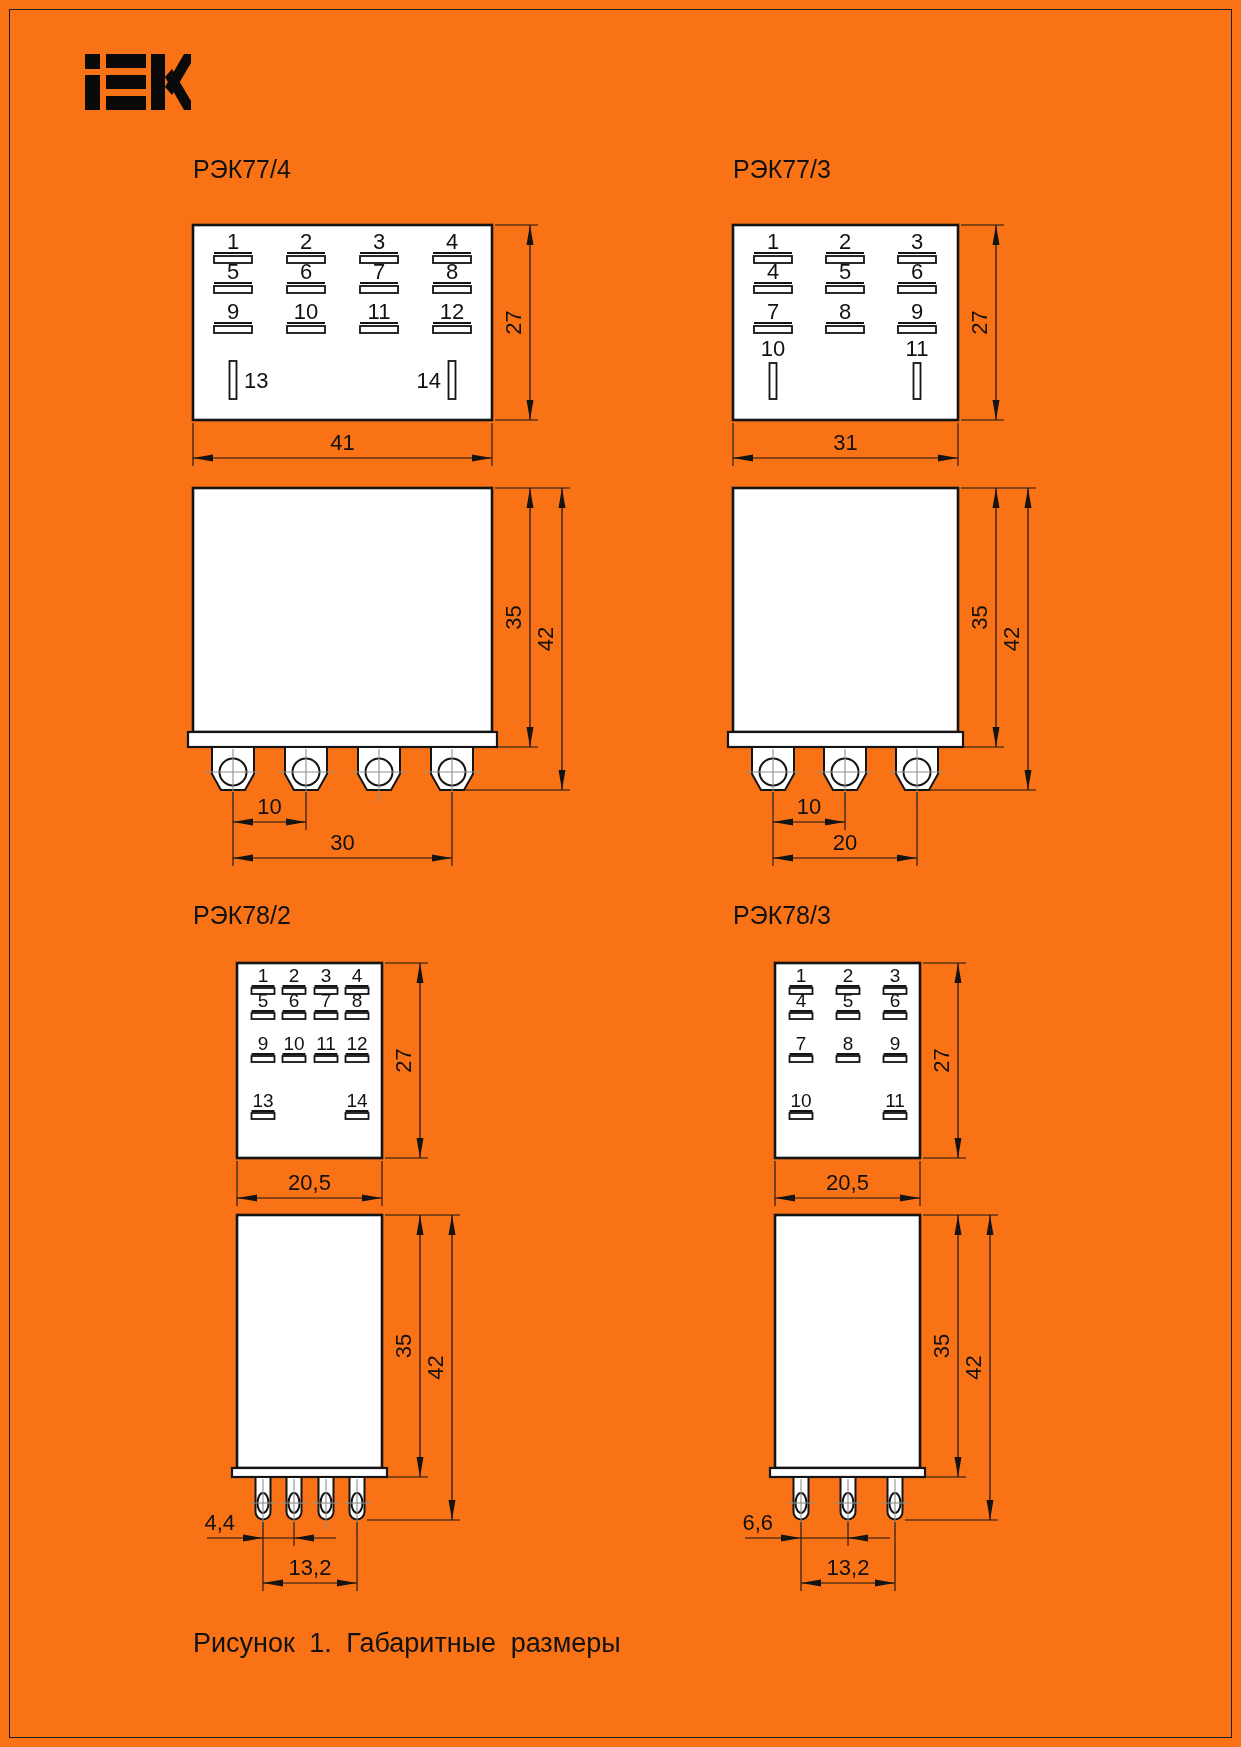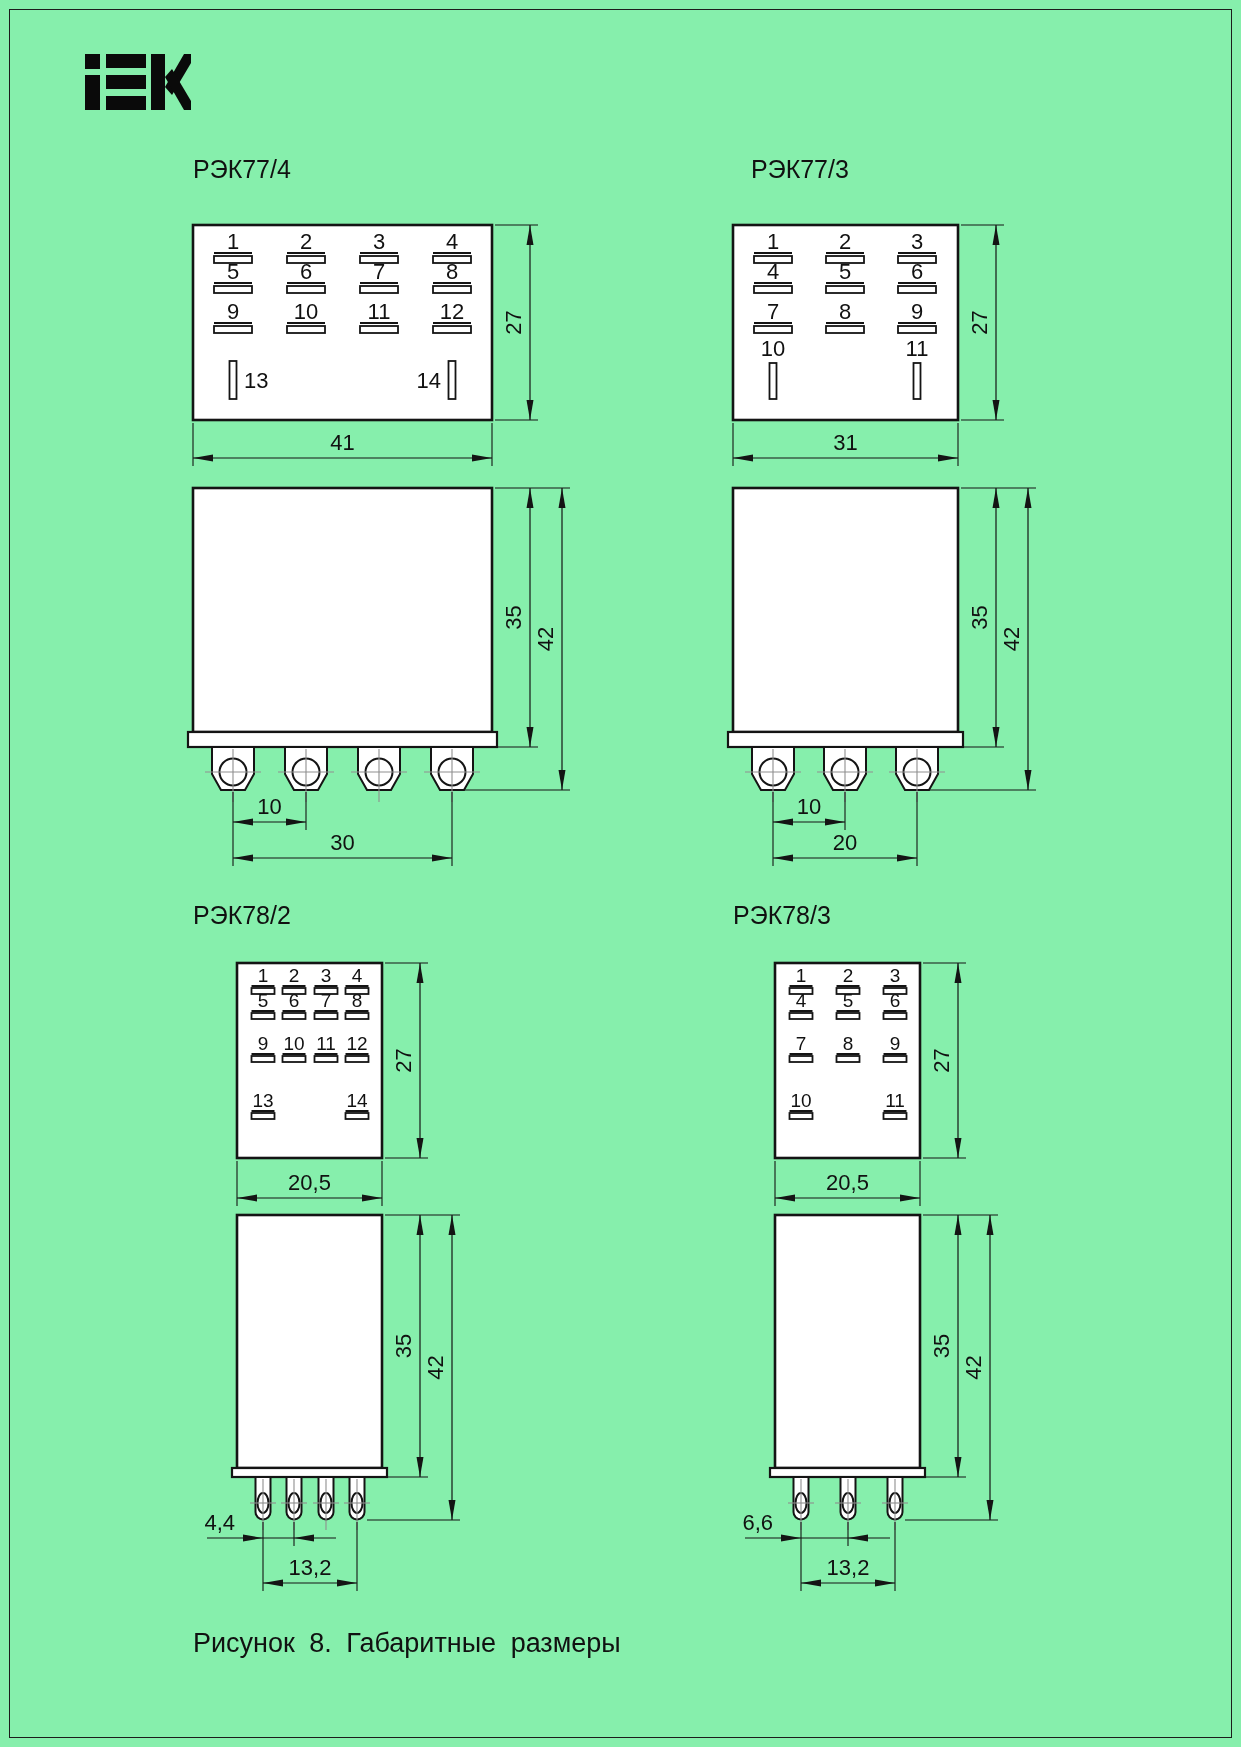--- a/index.html
+++ b/index.html
@@ -1,16 +1,16 @@
 <!DOCTYPE html>
 <html><head>
 <meta charset="utf-8">
 <style>
   html,body{margin:0;padding:0;background:#ffffff;}
-  #page{position:relative;width:1241px;height:1747px;background:#86efac;
+  #page{position:relative;width:1241px;height:1747px;background:#f97316;
         font-family:"Liberation Sans","DejaVu Sans",sans-serif;color:#111;overflow:hidden;}
   #page-border{position:absolute;left:9px;top:9px;right:9px;bottom:9px;
                border:1.5px solid #1c1c1c;pointer-events:none;}
   .logo{position:absolute;left:85px;top:54px;width:106px;height:56px;}
   .logo *{fill:#0a0a0a;}
   .dtitle{position:absolute;font-size:25px;color:#111;white-space:nowrap;}
   #caption{position:absolute;left:193px;top:1628px;font-size:27px;word-spacing:7px;color:#111;white-space:nowrap;}
   #canvas{position:absolute;left:0;top:0;}
   text{font-family:"Liberation Sans","DejaVu Sans",sans-serif;fill:#111;}
 </style>
@@ -25,21 +25,21 @@
     <rect x="0" y="21" width="15" height="35"></rect>
     <rect x="21" y="0" width="40" height="14"></rect>
     <rect x="21" y="21" width="40" height="14"></rect>
     <rect x="21" y="42" width="40" height="14"></rect>
     <rect x="66" y="0" width="14" height="56"></rect>
     <polygon points="80,33 99,0 106,0 106,9 87,41"></polygon>
     <polygon points="87,15 106,47 106,56 99,56 80,23"></polygon>
   </svg>
 
   <div class="dtitle" style="left:193px;top:155px">РЭК77/4</div>
-  <div class="dtitle" style="left:751px;top:155px">РЭК77/3</div>
+  <div class="dtitle" style="left:733px;top:155px">РЭК77/3</div>
   <div class="dtitle" style="left:193px;top:901px">РЭК78/2</div>
   <div class="dtitle" style="left:733px;top:901px">РЭК78/3</div>
 
   <svg id="canvas" width="1241" height="1747">
       <g>
         <g>
           <rect x="193" y="225" width="299" height="195" fill="#fff" stroke="#141414" stroke-width="2.6"></rect>
           <text x="233" y="249" font-size="22" text-anchor="middle">1</text>
           <line x1="214" y1="253" x2="252" y2="253" stroke="#141414" stroke-width="2"></line>
           <rect x="214" y="256" width="38" height="7" fill="#fff" stroke="#141414" stroke-width="1.8"></rect>
@@ -406,14 +406,14 @@
           <polygon points="848,1538 868,1534.5 868,1541.5" fill="#141414"></polygon>
           <text x="773" y="1530" font-size="22" text-anchor="end">6,6</text>
           <line x1="801" y1="1583" x2="895" y2="1583" stroke="#141414" stroke-width="1.2"></line>
           <polygon points="801,1583 821,1579.5 821,1586.5" fill="#141414"></polygon>
           <polygon points="895,1583 875,1579.5 875,1586.5" fill="#141414"></polygon>
           <text x="848" y="1575" font-size="22" text-anchor="middle">13,2</text>
         </g>
       </g>
     </svg>
 
-  <div id="caption">Рисунок 8. Габаритные размеры</div>
+  <div id="caption">Рисунок 1. Габаритные размеры</div>
 </div>
 
 </body></html>

